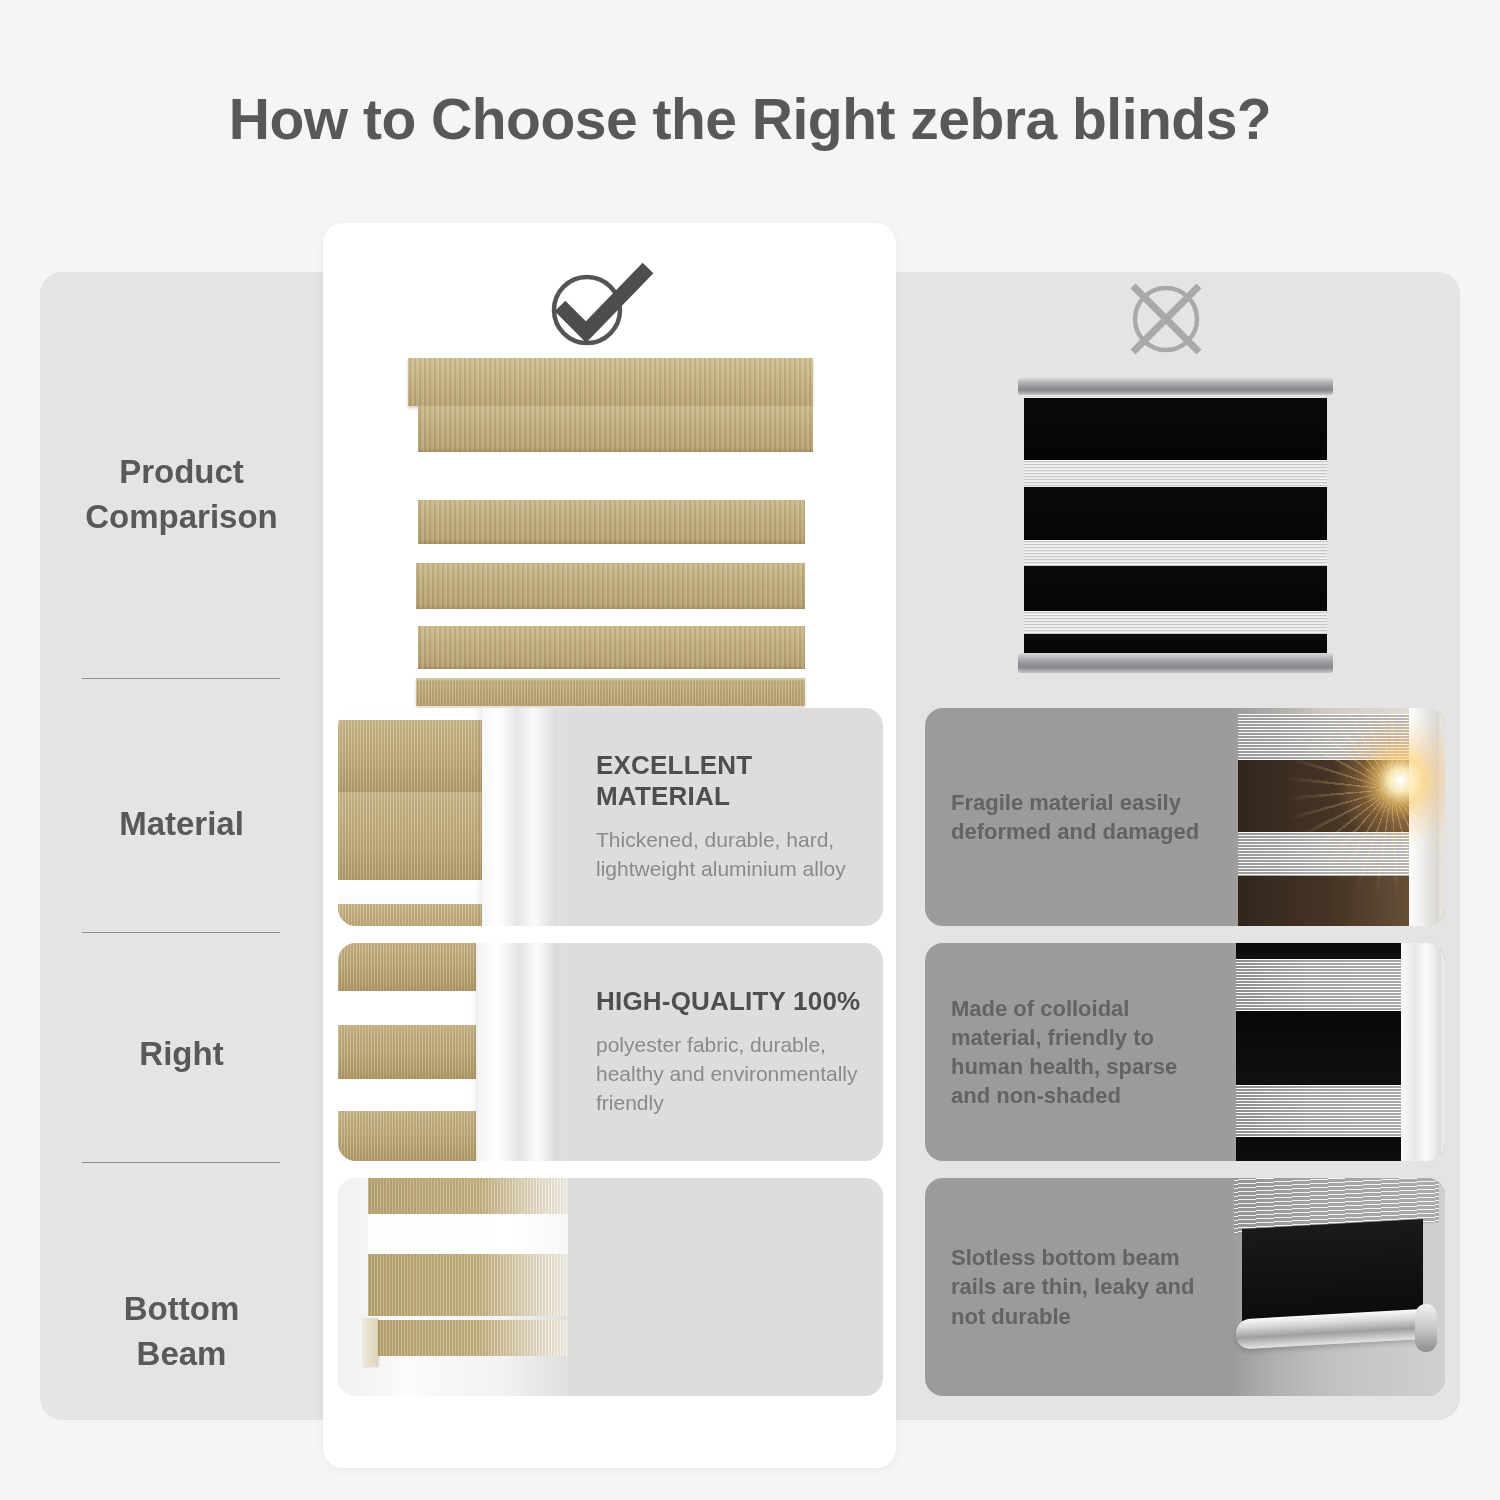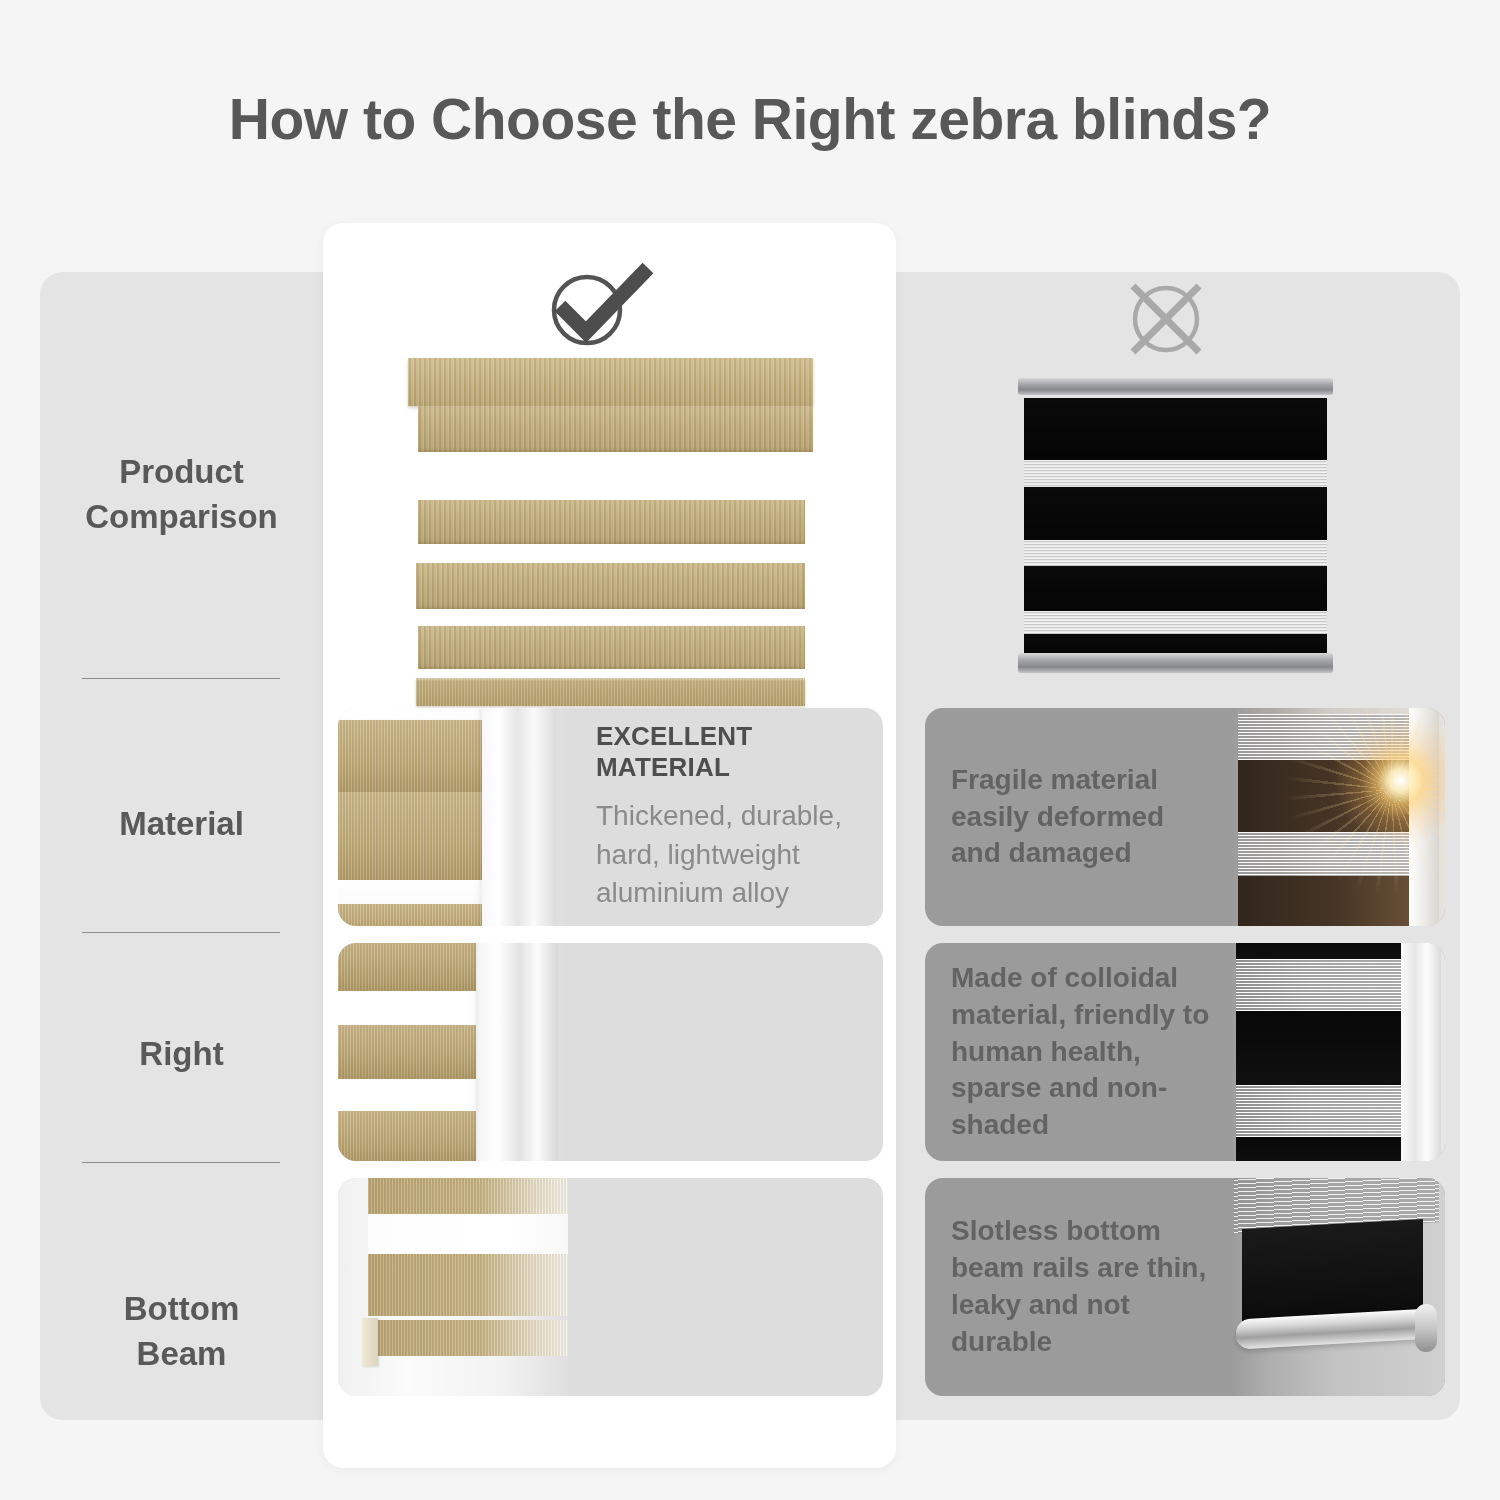--- a/index.html
+++ b/index.html
@@ -227,26 +227,26 @@
   .bad-feature .card-text { order: 1; padding-left: 26px; }
 
   .feature-heading {
     font-size: 26px;
     font-weight: bold;
     color: #4e4e4e;
     letter-spacing: 0.2px;
     margin-bottom: 14px;
   }
   .feature-body {
-    font-size: 28px;
+    font-size: 21px;
     color: #8a8a8a;
     line-height: 1.38;
   }
   .bad-text {
-    font-size: 28px;
+    font-size: 22px;
     font-weight: bold;
     color: #636363;
     line-height: 1.32;
   }
 
   
   .photo-good-mat {
     position: absolute; inset: 0;
     background: linear-gradient(90deg, #ffffff 0%, #fdfdfd 62%, #ececec 80%, #dddddd 100%);
   }
@@ -505,20 +505,24 @@
 <div class="feature-card good-feature f1">
   <div class="card-photo">
     <div class="photo-good-fab">
       <div class="pgf-band tan pgfb0"></div>
       <div class="pgf-band white pgfb1"></div>
       <div class="pgf-band tan pgfb2"></div>
       <div class="pgf-band white pgfb3"></div>
       <div class="pgf-band tan pgfb4"></div>
       <div class="pgf-frame"></div>
     </div>
+  </div>
+  <div class="card-text">
+    <div class="feature-heading">HIGH-QUALITY 100%</div>
+    <div class="feature-body">polyester fabric, durable, healthy and environmentally friendly</div>
   </div>
 </div>
 
 <div class="feature-card good-feature f2">
   <div class="card-photo">
     <div class="photo-good-bb">
       <div class="pgb-slat pgb-s0"></div>
       <div class="pgb-white"></div>
       <div class="pgb-slat pgb-s1"></div>
       <div class="pgb-slat pgb-s2"></div>

